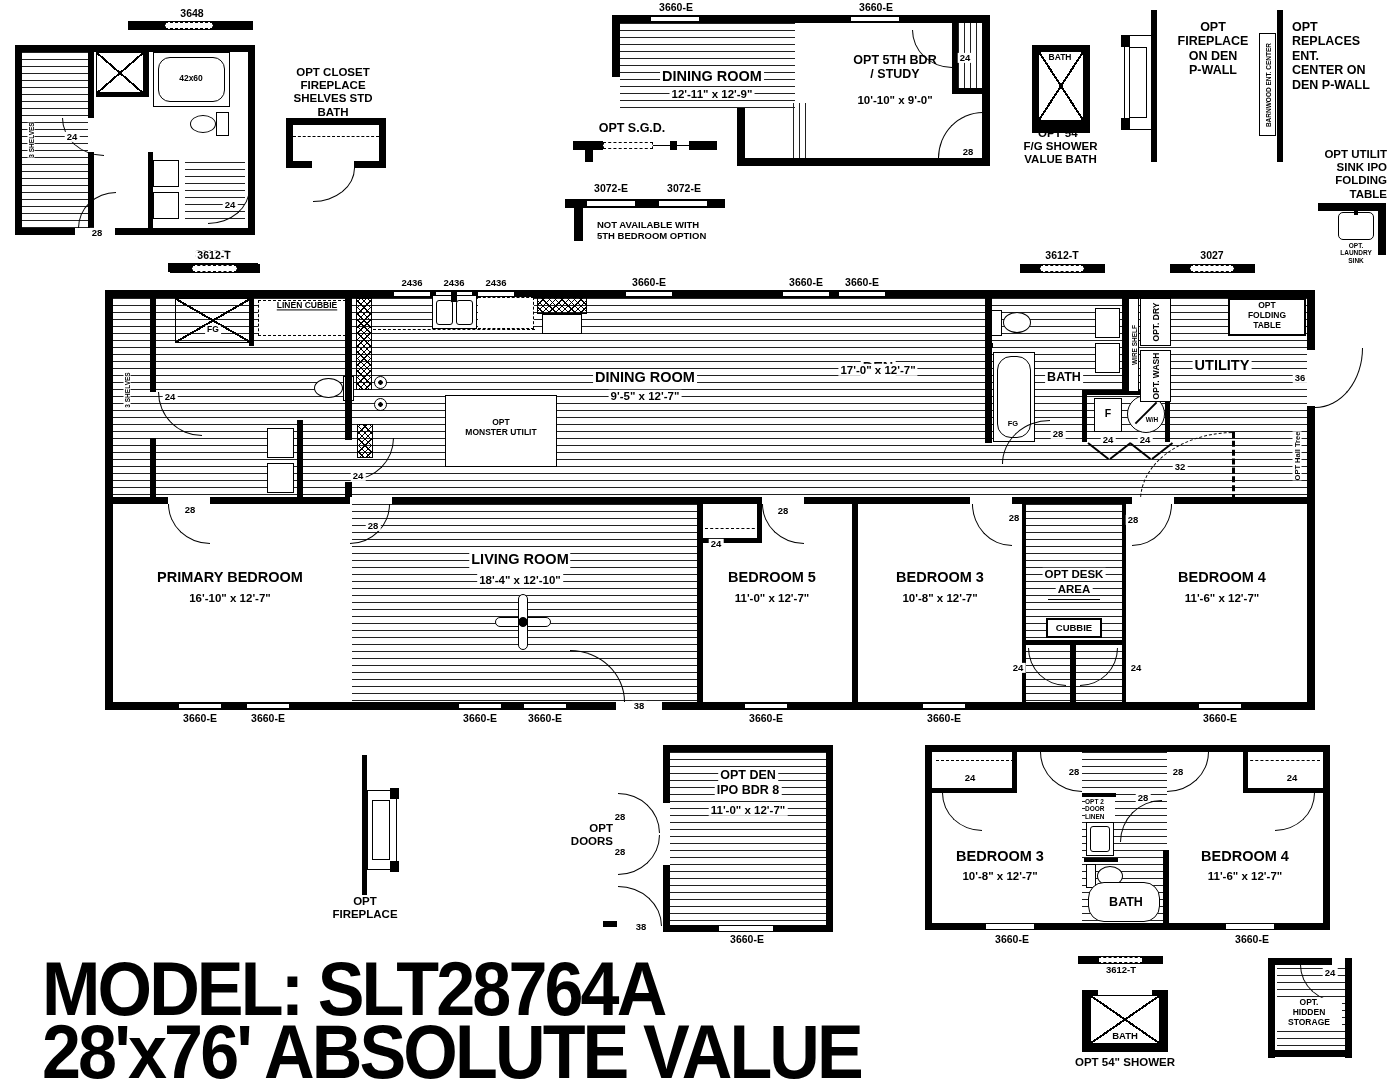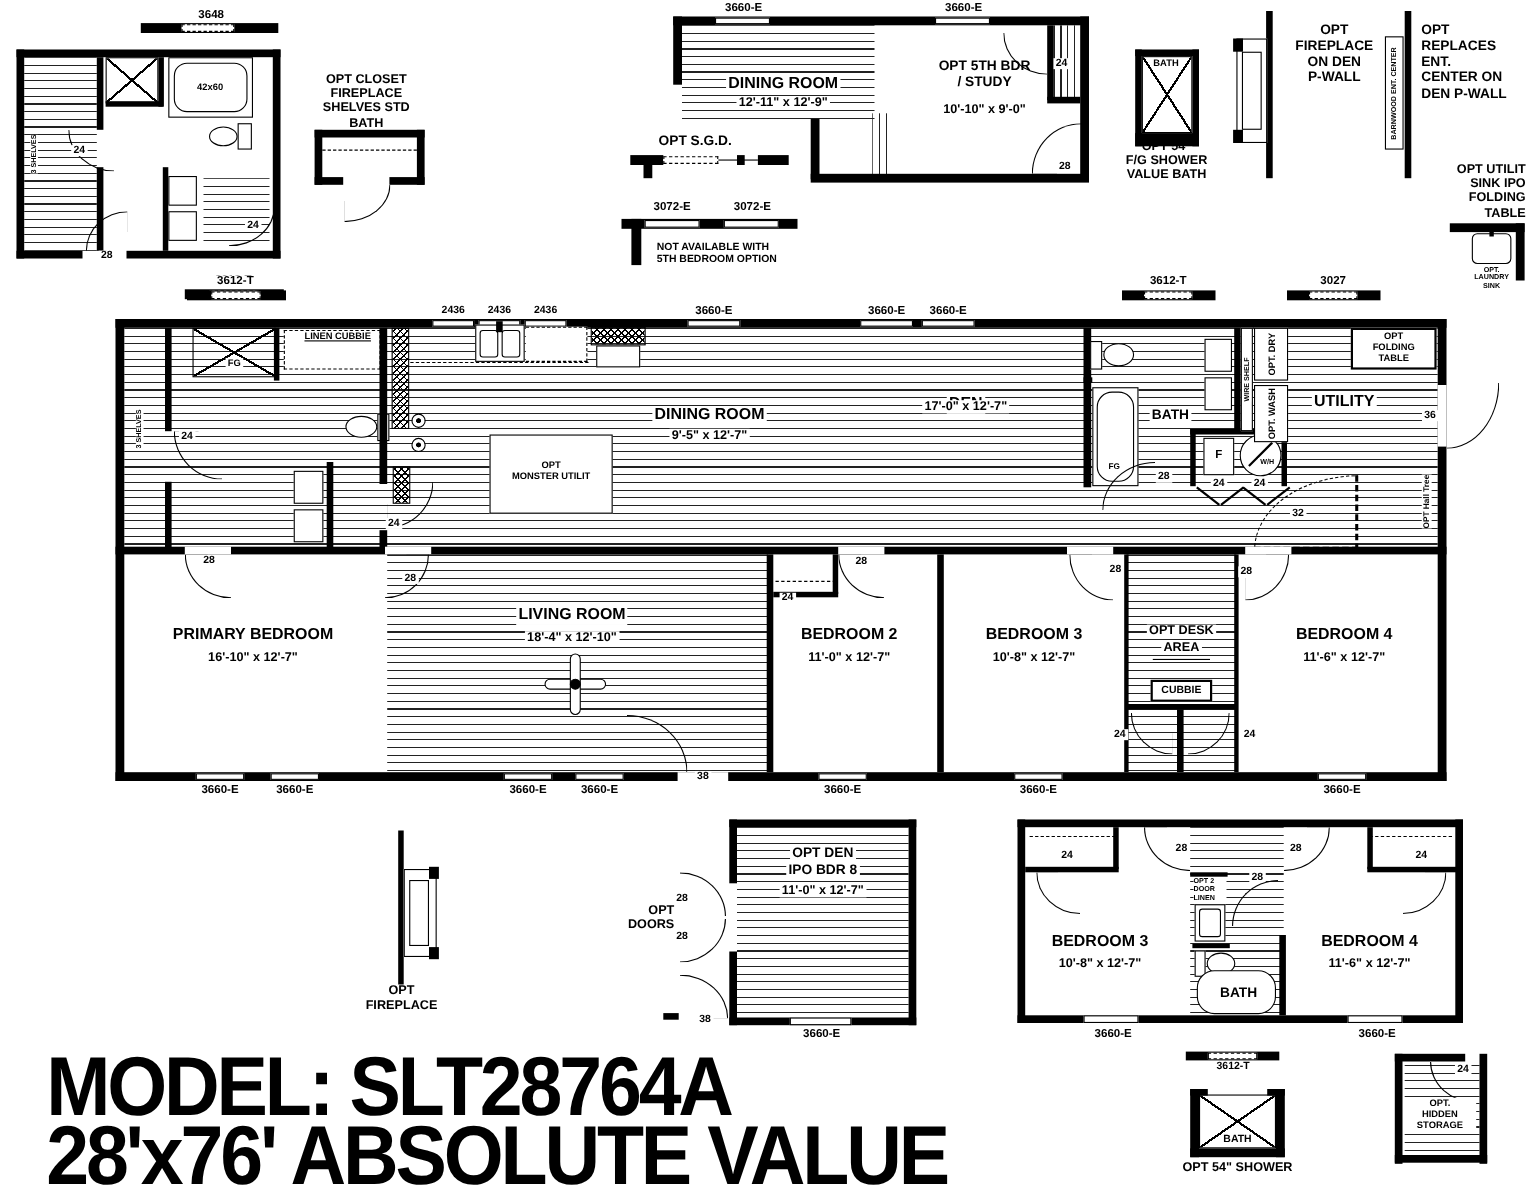--- a/index.html
+++ b/index.html
@@ -334,21 +334,21 @@
   <div class="a" style="left:616px;top:702px;width:46px;height:8px;background:#fff"></div>
   <div class="lb f9" style="left:639px;top:706px">38</div>
 
   <div class="w" style="left:697px;top:504px;width:6px;height:198px"></div>
   <div class="a" style="left:705px;top:528px;width:55px;border-top:1.6px dashed #000"></div>
   <div class="w" style="left:757px;top:504px;width:5px;height:36px"></div>
   <div class="w" style="left:703px;top:538px;width:59px;height:5px"></div>
   <div class="lb f9" style="left:716px;top:544px">24</div>
   <div class="q q-bl" style="left:762px;top:504px;width:42px;height:40px"></div>
   <div class="lb f9" style="left:783px;top:511px">28</div>
-  <div class="lb f14" style="left:772px;top:578px">BEDROOM 2</div>
+  <div class="lb f14" style="left:772px;top:578px">BEDROOM 5</div>
   <div class="lb f11" style="left:772px;top:598px">11'-0" x  12'-7"</div>
 
   <div class="w" style="left:852px;top:504px;width:6px;height:198px"></div>
   <div class="lb f14" style="left:940px;top:578px">BEDROOM 3</div>
   <div class="lb f11" style="left:940px;top:598px">10'-8" x  12'-7"</div>
   <div class="q q-bl" style="left:972px;top:504px;width:40px;height:42px"></div>
   <div class="lb f9" style="left:1014px;top:518px">28</div>
 
   <div class="floor" style="left:1024px;top:504px;width:100px;height:198px"></div>
   <div class="w" style="left:1022px;top:504px;width:4px;height:198px"></div>

